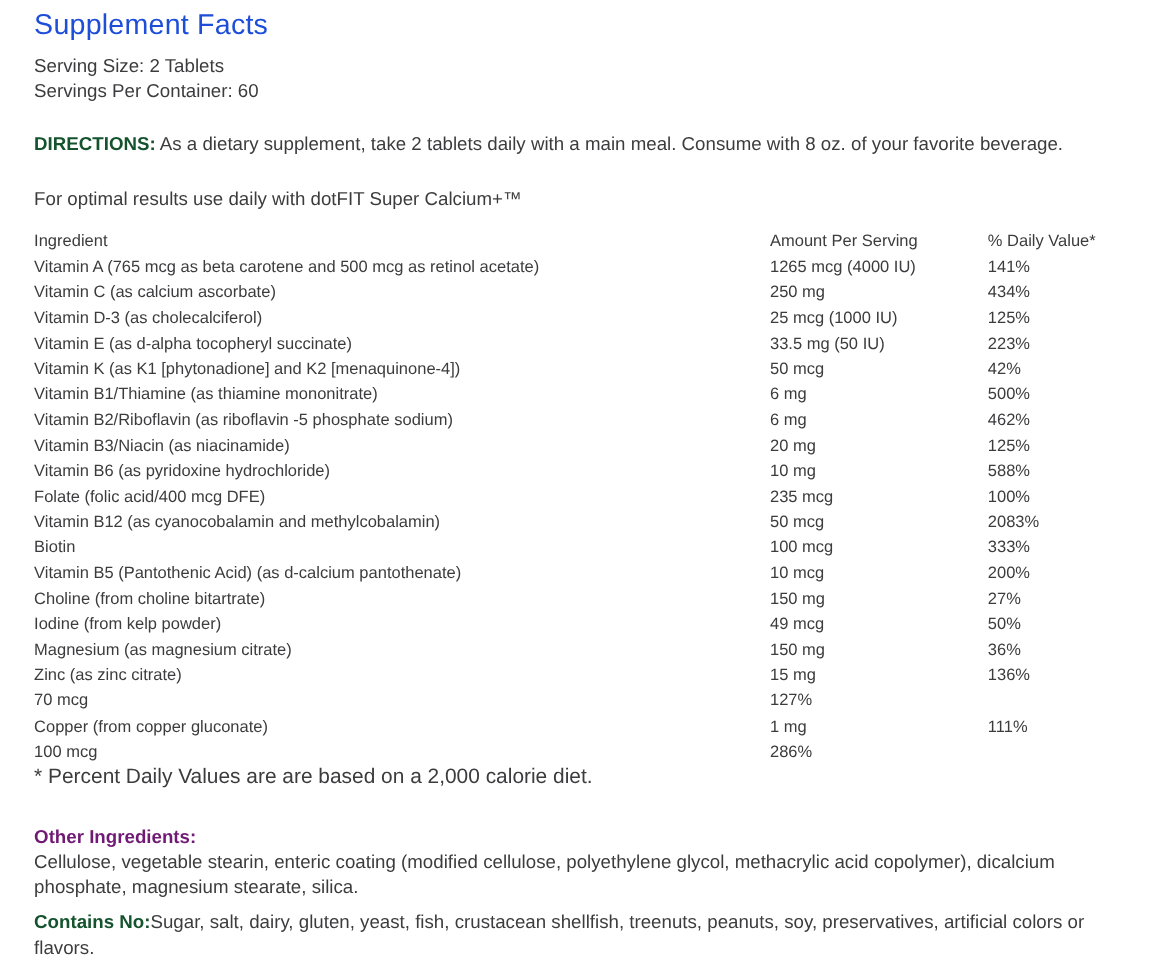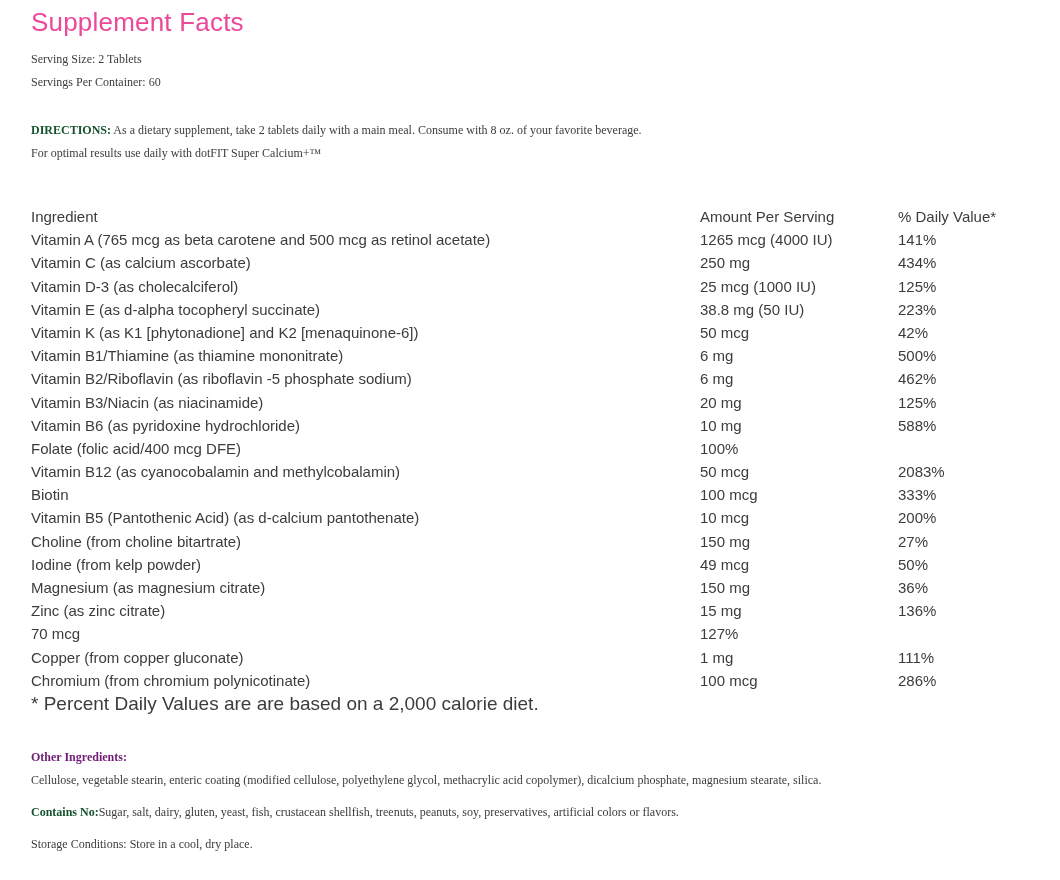--- a/index.html
+++ b/index.html
@@ -12,36 +12,35 @@
     color: #3c3c3e;
     overflow: hidden;
   }
   .page {
     padding: 6px 31px 0 31px;
     width: 1060px;
   }
   .title {
     font-size: 26px;
     font-weight: 300;
-    color: #ec4899;
+    color: #1d4ed8;
     margin: 0;
     line-height: 32px;
     letter-spacing: 0.2px;
   }
   .line {
-    font-size: 12px;
+    font-size: 17px;
     line-height: 23px;
-    font-family: Liberation Serif, serif;
   }
   .serving-block { margin-top: 10px; }
   .directions-line { margin-top: 25px; }
-  .usage-line { margin-top: 0; }
+  .usage-line { margin-top: 27px; }
   b.inline-label { font-weight: 700; color: #14532d; }
   .table {
-    margin-top: 40px;
+    margin-top: 16px;
     font-size: 15px;
   }
   .trow {
     display: grid;
     grid-template-columns: 669px 198px 1fr;
     line-height: 23.2px;
     height: 23.2px;
     white-space: nowrap;
   }
   .footnote {
@@ -92,26 +91,26 @@
   </div>
 
   <div class="trow">
     <span>Vitamin D-3 (as cholecalciferol)</span>
     <span>25 mcg (1000 IU)</span>
     <span>125%</span>
   </div>
 
   <div class="trow">
     <span>Vitamin E (as d-alpha tocopheryl succinate)</span>
-    <span>38.8 mg (50 IU)</span>
+    <span>33.5 mg (50 IU)</span>
     <span>223%</span>
   </div>
 
   <div class="trow">
-    <span>Vitamin K (as K1 [phytonadione] and K2 [menaquinone-6])</span>
+    <span>Vitamin K (as K1 [phytonadione] and K2 [menaquinone-4])</span>
     <span>50 mcg</span>
     <span>42%</span>
   </div>
 
   <div class="trow">
     <span>Vitamin B1/Thiamine (as thiamine mononitrate)</span>
     <span>6 mg</span>
     <span>500%</span>
   </div>
 
@@ -128,20 +127,21 @@
   </div>
 
   <div class="trow">
     <span>Vitamin B6 (as pyridoxine hydrochloride)</span>
     <span>10 mg</span>
     <span>588%</span>
   </div>
 
   <div class="trow">
     <span>Folate (folic acid/400 mcg DFE)</span>
+    <span>235 mcg</span>
     <span>100%</span>
   </div>
 
   <div class="trow">
     <span>Vitamin B12 (as cyanocobalamin and methylcobalamin)</span>
     <span>50 mcg</span>
     <span>2083%</span>
   </div>
 
   <div class="trow">
@@ -185,21 +185,20 @@
     <span>127%</span>
   </div>
 
   <div class="trow">
     <span>Copper (from copper gluconate)</span>
     <span>1 mg</span>
     <span>111%</span>
   </div>
 
   <div class="trow">
-    <span>Chromium (from chromium polynicotinate)</span>
     <span>100 mcg</span>
     <span>286%</span>
   </div>
 </div>
     <div class="footnote">* Percent Daily Values are are based on a 2,000 calorie diet.</div>
   </div>
 
   <div class="line other-heading">Other Ingredients:</div>
   <div class="line">Cellulose, vegetable stearin, enteric coating (modified cellulose, polyethylene glycol, methacrylic acid copolymer), dicalcium phosphate, magnesium stearate, silica.</div>
 

